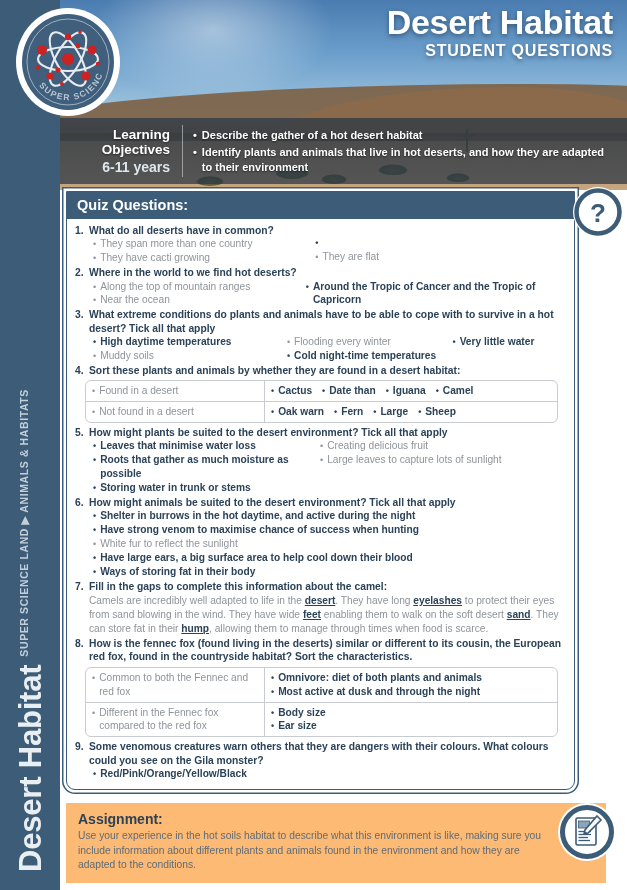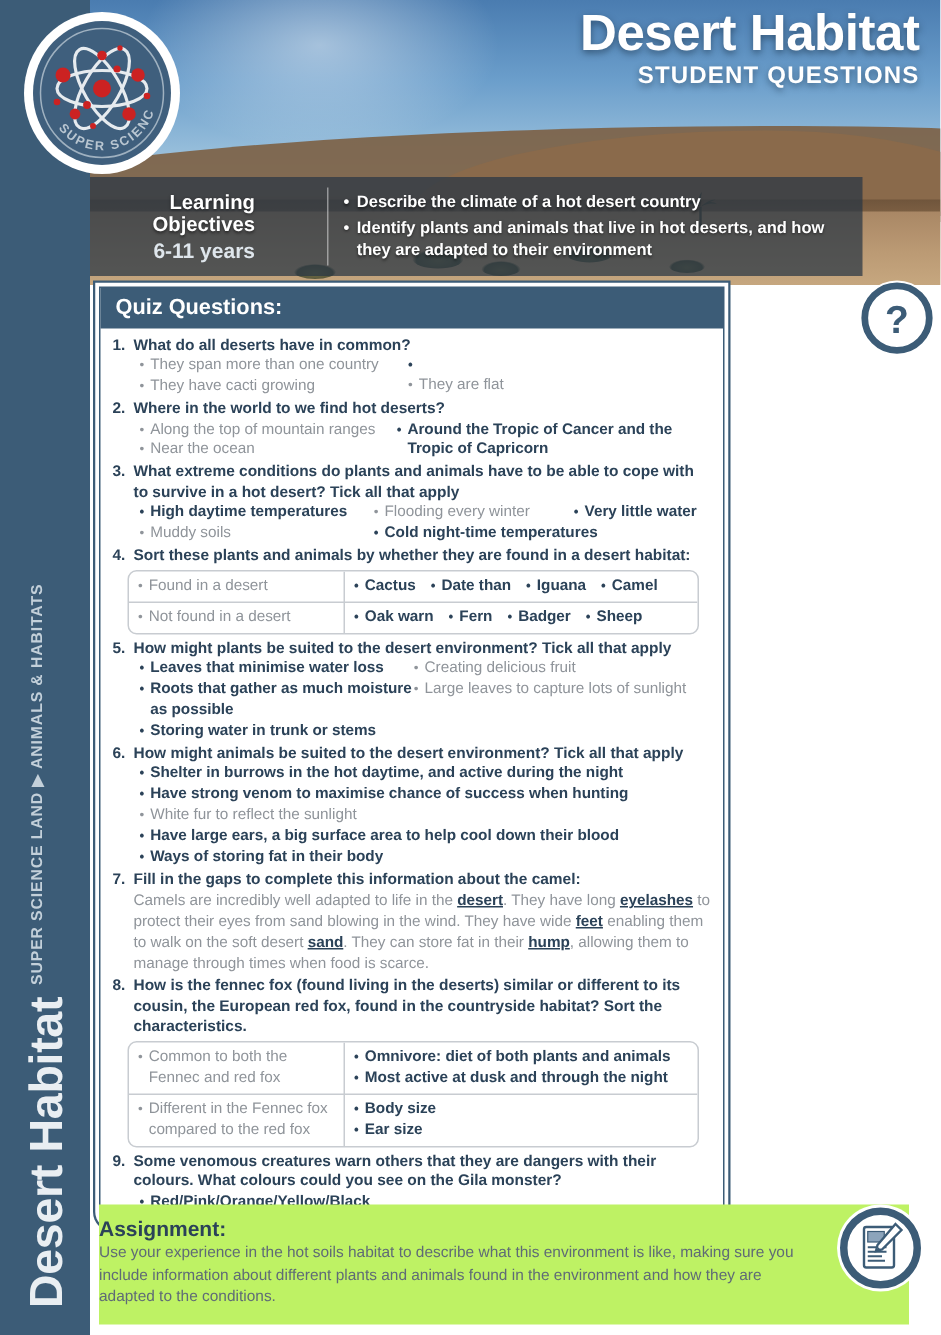--- a/index.html
+++ b/index.html
@@ -146,26 +146,25 @@
     position: absolute;
     left: 14px; top: 6px;
     width: 108px; height: 112px;
     z-index: 20;
   }
 
   
   #lo-bar {
     position: absolute;
     left: 60px; top: 118px;
-    width: 515px; height: 66px;
+    width: 567px; height: 66px;
     background: rgba(40,54,68,.72);
     display: flex;
     align-items: center;
     z-index: 6;
-    gap: 36px;
   }
   #lo-left {
     width: 122px;
     flex: 0 0 122px;
     text-align: right;
     padding-right: 12px;
     color: #ffffff;
   }
   #lo-l1, #lo-l2 {
     font-size: 13.5px;
@@ -192,21 +191,21 @@
     margin: 3px 0;
     text-shadow: 0 1px 2px rgba(0,0,0,.55);
     display: flex;
   }
   .lo-item .lo-dot { margin-right: 5px; }
 
   
   #quiz-panel {
     position: absolute;
     left: 66px; top: 191px;
-    width: 417px;
+    width: 509px;
     border: 1.5px solid #3c5c77;
     border-radius: 0 0 9px 9px;
     background: #ffffff;
     box-shadow: 0 0 0 2.5px #ffffff, 0 0 0 4px #3c5c77;
     z-index: 8;
   }
   #quiz-header {
     background: #3c5c77;
     color: #ffffff;
     font-size: 14.5px;
@@ -300,22 +299,22 @@
     left: 557px; top: 802px;
     width: 60px; height: 60px;
     z-index: 30;
   }
 
   
   #assignment {
     position: absolute;
     left: 66px; top: 803px;
     width: 540px;
-    background: #bef264;
-    padding: 8px 12px 10px 0;
+    background: #fdba74;
+    padding: 8px 12px 10px 12px;
     z-index: 10;
   }
   #assign-title {
     font-size: 14px;
     font-weight: bold;
     color: #2b4258;
     margin-bottom: 2px;
   }
   #assign-text {
     font-size: 10.3px;
@@ -392,21 +391,21 @@
 
 <div id="lo-bar">
   <div id="lo-left">
     <div id="lo-l1">Learning</div>
     <div id="lo-l2">Objectives</div>
     <div id="lo-age">6-11 years</div>
   </div>
   <div id="lo-right">
     <div class="lo-item">
       <span class="lo-dot">•</span>
-      <span>Describe the climate of a hot desert country</span>
+      <span>Describe the gather of a hot desert habitat</span>
     </div>
     <div class="lo-item">
       <span class="lo-dot">•</span>
       <span>Identify plants and animals that live in hot deserts, and how they are adapted to their environment</span>
     </div>
   </div>
 </div>
 
 <div id="quiz-panel">
   <div id="quiz-header">Quiz Questions:</div>
@@ -543,21 +542,21 @@
                   <div class="ans correct">
                     <span class="bullet">•</span>
                     <span>Oak warn</span>
                   </div>
                   <div class="ans correct">
                     <span class="bullet">•</span>
                     <span>Fern</span>
                   </div>
                   <div class="ans correct">
                     <span class="bullet">•</span>
-                    <span>Badger</span>
+                    <span>Large</span>
                   </div>
                   <div class="ans correct">
                     <span class="bullet">•</span>
                     <span>Sheep</span>
                   </div>
                 </div>
               </td>
             </tr>
           </tbody>
         </table>

